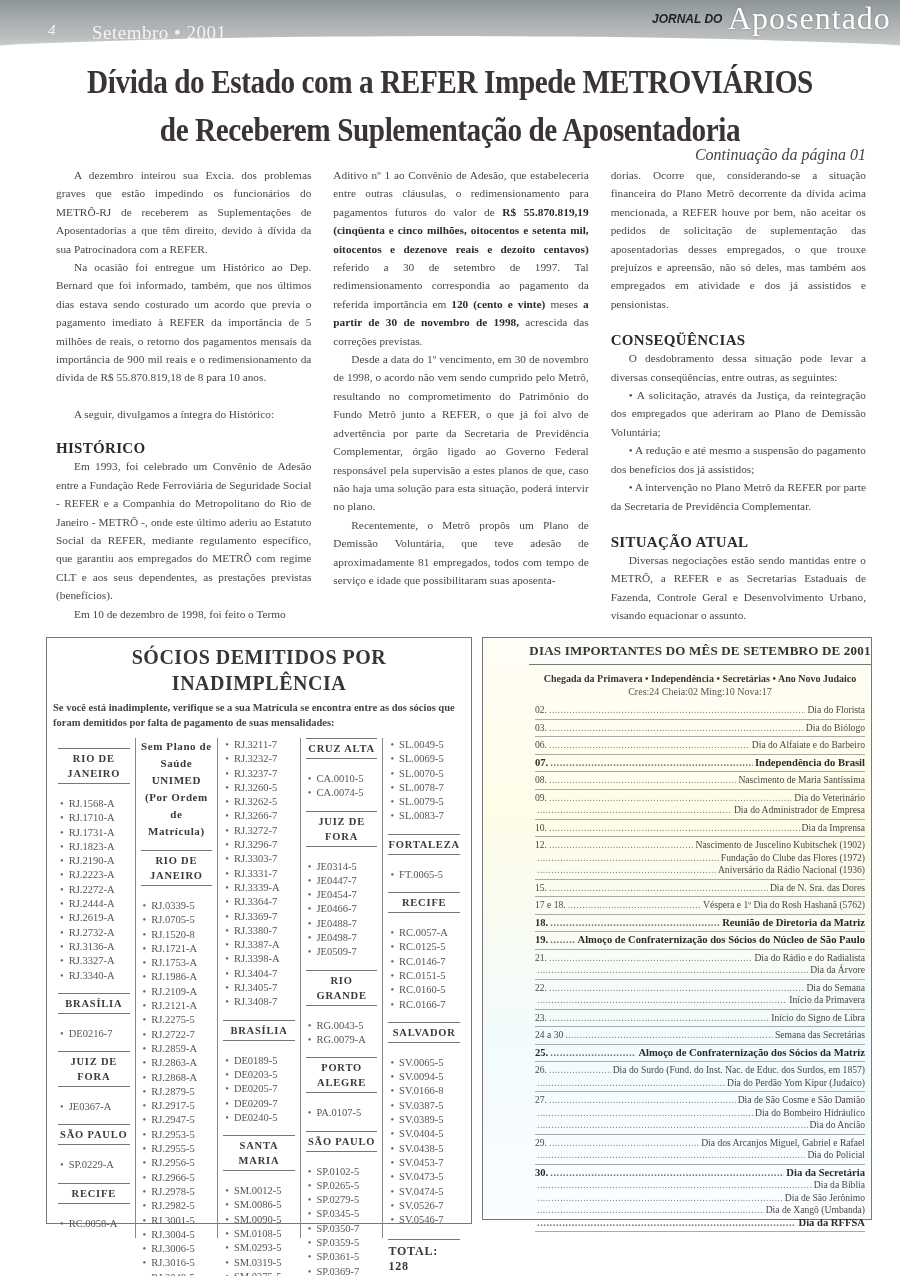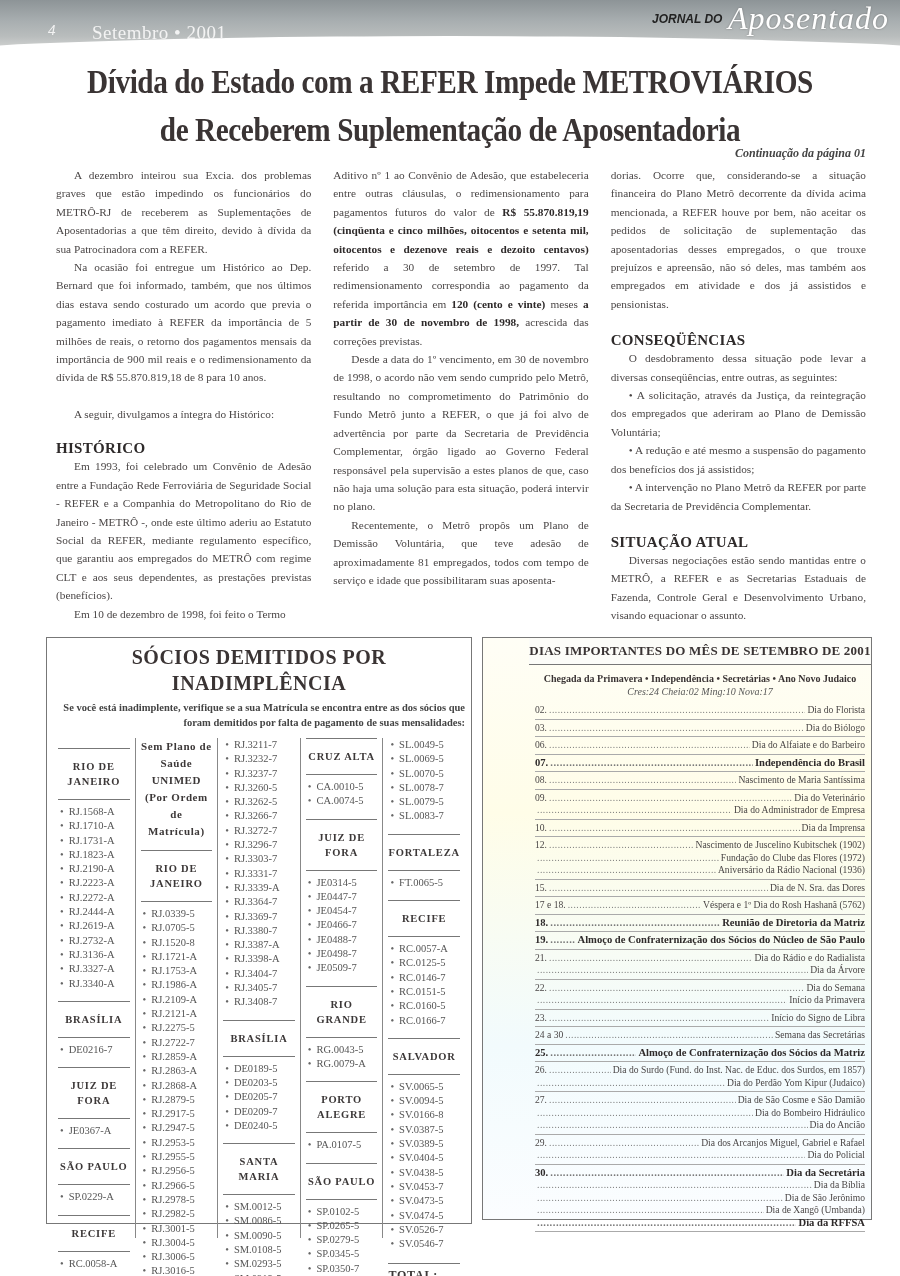--- a/index.html
+++ b/index.html
@@ -7,56 +7,56 @@
   body { font-family: "Liberation Serif", "DejaVu Serif", serif; color: #3a3636; position: relative; }
 
   
   .masthead { position: absolute; left: 0; top: 0; width: 900px; height: 52px;
     background: linear-gradient(180deg, #8d9497 0%, #a8aeb0 40%, #b9bdbd 70%, #d8d9d8 100%); overflow: hidden; }
   .masthead .wave { position: absolute; left: 0; bottom: -10px; width: 900px; height: 26px; background: #fff;
     border-radius: 50% 50% 0 0 / 100% 100% 0 0; transform: scaleX(1.3); }
   .mh-page { position: absolute; left: 48px; top: 22px; color: #f3f3f3; font-style: italic; font-size: 15px; }
   .mh-date { position: absolute; left: 92px; top: 22px; color: #f3f3f3; font-size: 19px; letter-spacing: 0.5px; text-align: center; }
   .mh-journal { position: absolute; left: 652px; top: 12px; color: #222; font-family: "Liberation Sans", sans-serif; font-weight: bold; font-style: italic; font-size: 12px; }
-  .mh-brand { position: absolute; left: 728px; top: 0px; color: #ffffff; font-style: italic; font-size: 32px; letter-spacing: 1px; text-shadow: 0 0 2px #777; }
+  .mh-brand { position: absolute; left: 728px; top: 0px; color: #ffffff; font-size: 32px; letter-spacing: 1px; text-shadow: 0 0 2px #777; }
 
   
   .headline { position: absolute; left: 0; top: 58px; width: 900px; text-align: center;
     font-family: "Liberation Serif", serif; font-weight: bold; color: #3a3434; font-size: 34px; line-height: 48px; letter-spacing: -0.5px; transform: scaleX(0.86); transform-origin: 450px 0; }
-  .continued { position: absolute; right: 34px; top: 146px; font-size: 12px; font-style: italic; font-weight: bold; color: #444; }
+  .continued { position: absolute; right: 34px; top: 146px; font-size: 16px; font-style: italic; font-weight: normal; color: #444; }
 
   
   .article { position: absolute; top: 166px; left: 56px; width: 810px; height: 465px; display: flex; gap: 22px; }
   .col { width: 256px; font-size: 11.3px; line-height: 18.4px; text-align: justify; color: #4a4646; }
   .col p { text-indent: 18px; }
   .col p.gap { margin-top: 18px; }
   .col h3 { font-family: "Liberation Serif", serif; font-weight: bold; font-size: 15px; color: #2e2a2a; margin-top: 14px; line-height: 18px; letter-spacing: 0.3px; }
   .col b { color: #2e2a2a; }
   .col .bullet { text-indent: 18px; }
 
   
   .socios { position: absolute; left: 46px; top: 637px; width: 426px; height: 587px; border: 1px solid #777; padding: 6px 6px; }
   .socios h2 { text-align: center; font-family: "Liberation Serif", serif; font-weight: bold; font-size: 20px; color: #3a3434; letter-spacing: 0.5px; line-height: 26px; }
-  .socios .intro { text-align: right; font-size: 10.5px; font-weight: bold; color: #444; line-height: 15px; margin-top: 4px; }
+  .socios .intro { text-align: left; font-size: 10.5px; font-weight: bold; color: #444; line-height: 15px; margin-top: 4px; }
   .socios .grid { display: flex; margin-top: 8px; height: 500px; }
   .scol { flex: 1; padding: 0 5px; border-left: 1px solid #888; font-size: 10.5px; color: #555; }
   .scol:first-child { border-left: none; }
   .scol .head { text-align: center; font-weight: bold; color: #3c3838; font-size: 11px; line-height: 17px; letter-spacing: 0.6px; }
-  .scol .city { text-align: center; font-weight: bold; color: #3c3838; font-size: 10.5px; letter-spacing: 0.8px; border-top: 1.5px solid #777; border-bottom: 1px solid #777; padding: 10px 0; line-height: 15px; margin-top: 10px; margin-bottom: 5px; }
+  .scol .city { text-align: center; font-weight: bold; color: #3c3838; font-size: 10.5px; letter-spacing: 0.8px; border-top: 1.5px solid #777; border-bottom: 1px solid #777; padding: 2px 0; line-height: 15px; margin-top: 10px; margin-bottom: 13px; }
   .scol .city.first { margin-top: 0; }
   .scol ul { list-style: none; }
   .scol li { line-height: 14.3px; padding-left: 2px; }
   .scol li::before { content: "\2022"; margin-right: 5px; color: #666; }
   .scol .total { font-weight: bold; font-size: 12px; letter-spacing: 0.8px; color: #3c3838; border-top: 1.5px solid #777; margin-top: 12px; padding-top: 4px; }
 
   
   .dias { position: absolute; left: 482px; top: 637px; width: 390px; height: 583px; border: 1px solid #777; background: linear-gradient(180deg, #fffef6 0%, #fffde8 30%, #f2fbfd 70%, #fbfdff 100%); padding-left: 46px; }
   .dias .title { text-align: center; font-weight: bold; font-size: 13px; color: #3a3434; border-bottom: 1px solid #777; padding: 5px 0 5px; letter-spacing: 0.2px; background: #fcfcf8; }
   .dias .sub { text-align: center; font-family: "Liberation Serif", serif; font-weight: bold; font-size: 10px; color: #3a3434; margin-top: 8px; }
-  .dias .moon { text-align: center; font-style: italic; font-size: 10px; color: #555; margin-top: 2px; margin-bottom: 5px; }
+  .dias .moon { text-align: center; font-size: 10px; color: #555; margin-top: 2px; margin-bottom: 5px; }
   .dias .group { border-bottom: 1px solid #aaa; margin: 0 6px; padding: 2px 0; }
   .dias .line { display: flex; font-size: 9.6px; line-height: 12.5px; color: #4a4646; white-space: nowrap; }
   .dias .line .day { flex: none; }
   .dias .line .dots { flex: 1; overflow: hidden; margin: 0 2px; color: #777; }
   .dias .line .dots::before { content: "........................................................................................................................................................................................................................"; letter-spacing: 0.5px; }
   .dias .line .ev { flex: none; }
   .dias .group.bold .line { font-weight: bold; font-size: 10.6px; color: #2e2a2a; }
 </style>
 </head>
 <body>

